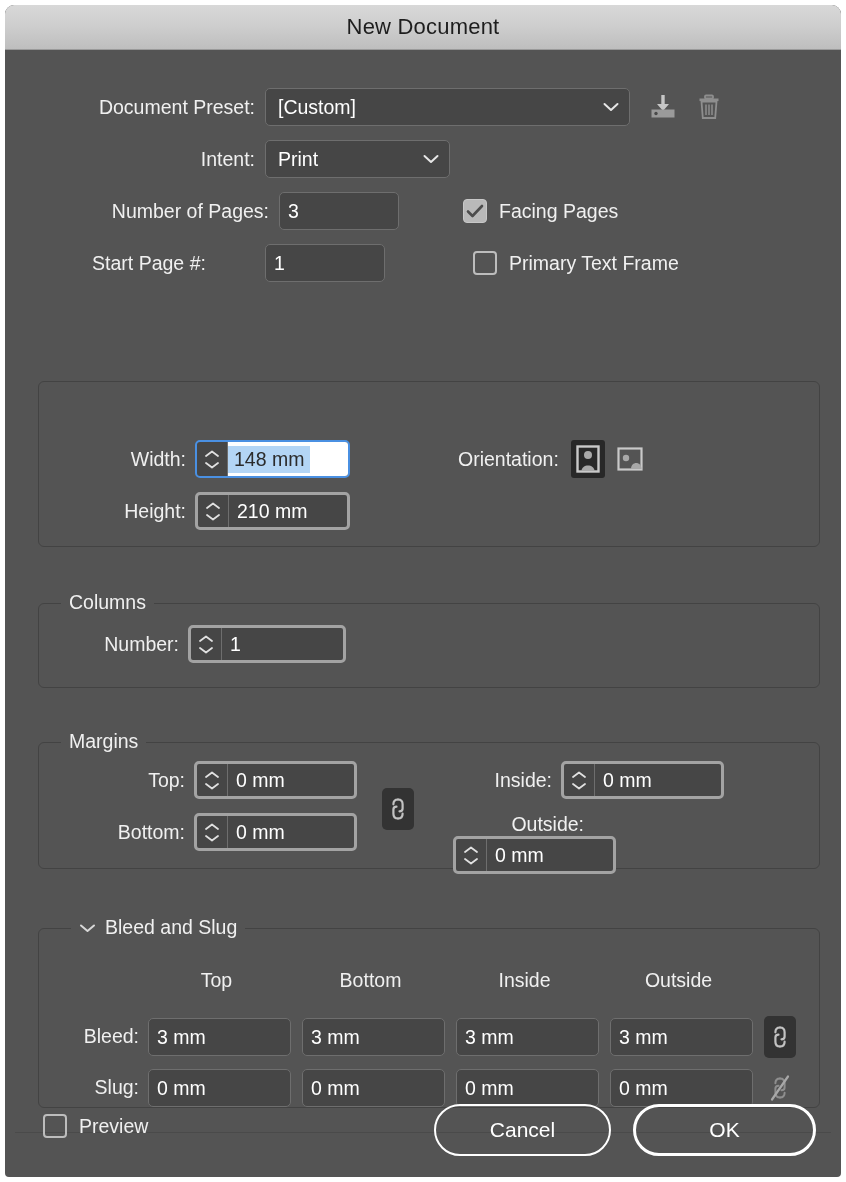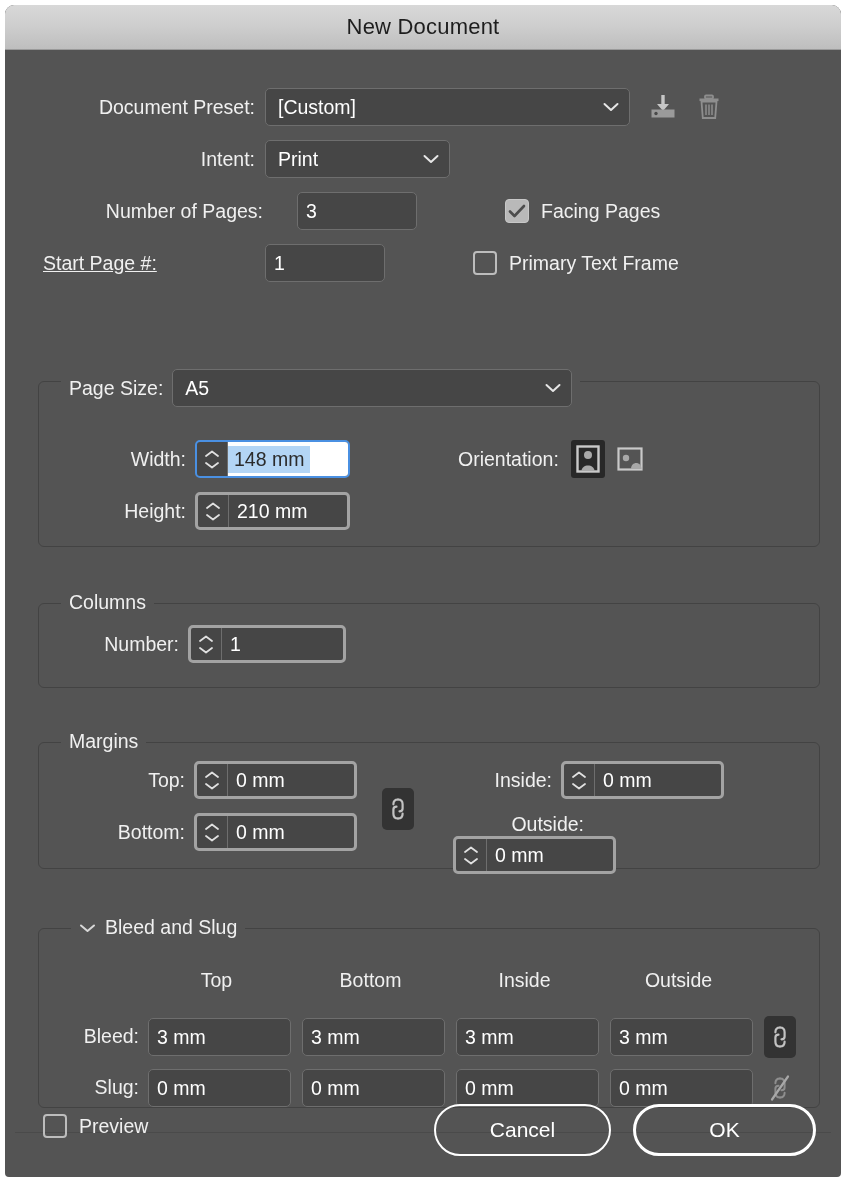--- a/index.html
+++ b/index.html
@@ -278,58 +278,47 @@
       <div class="select" style="width:185px; margin-left:10px;">
         <div class="val">Print</div>
         <div class="chev">
           <svg width="16" height="10" viewBox="0 0 16 10">
               <path d="M1.5 2 L8 8 L14.5 2" fill="none" stroke="#e6e6e6" stroke-width="2" stroke-linecap="round" stroke-linejoin="round"></path>
             </svg>
         </div>
       </div>
     </div>
 
-    <div class="row" style="left:46px; top:142px;gap:24px;">
+    <div class="row" style="left:52px; top:142px;">
       <div class="label" style="width:212px; text-align:right;">Number of Pages:</div>
       <div class="textfield" style="width:120px; margin-left:10px;">
         <span>3</span>
       </div>
       <div class="cbrow" style="margin-left:64px;">
         <div class="cbox on">
           <svg width="18" height="14" viewBox="0 0 18 14">
               <path d="M2 7.5 L6.5 12 L16 2" fill="none" stroke="#4d4d4d" stroke-width="2.6" stroke-linecap="round" stroke-linejoin="round"></path>
             </svg>
         </div>
         <div class="label">Facing Pages</div>
       </div>
     </div>
 
     <div class="row" style="left:38px; top:194px;">
-      <div class="label" style="width:212px; text-align:left;text-decoration:underline;">Start Page #:</div>
+      <div class="label" style="width:212px; text-align:center;">Start Page #:</div>
       <div class="textfield" style="width:120px; margin-left:10px;">
         <span>1</span>
       </div>
       <div class="cbrow" style="margin-left:88px;">
         <div class="cbox off"></div>
         <div class="label">Primary Text Frame</div>
       </div>
     </div>
 
     <div class="group" style="left:33px; top:331px; width:782px; height:166px;">
-      <div class="group-title" style="left:22px;">
-        <span>Page Size:</span>
-        <div class="select" style="width:400px; height:38px;">
-          <div class="val">A5</div>
-          <div class="chev">
-            <svg width="16" height="10" viewBox="0 0 16 10">
-                <path d="M1.5 2 L8 8 L14.5 2" fill="none" stroke="#e6e6e6" stroke-width="2" stroke-linecap="round" stroke-linejoin="round"></path>
-              </svg>
-          </div>
-        </div>
-      </div>
 
       <div class="row" style="left:42px; top:58px;">
         <div class="label" style="width:105px; text-align:right;">Width:</div>
         <div class="stepper focused" style="width:155px; margin-left:9px;">
           <div class="arrows">
             <svg width="16" height="8" viewBox="0 0 16 8">
                 <path d="M2 6 L8 1.5 L14 6" fill="none" stroke="#e0e0e0" stroke-width="1.8" stroke-linecap="round" stroke-linejoin="round"></path>
               </svg>
             <svg width="16" height="8" viewBox="0 0 16 8">
                 <path d="M2 2 L8 6.5 L14 2" fill="none" stroke="#e0e0e0" stroke-width="1.8" stroke-linecap="round" stroke-linejoin="round"></path>

